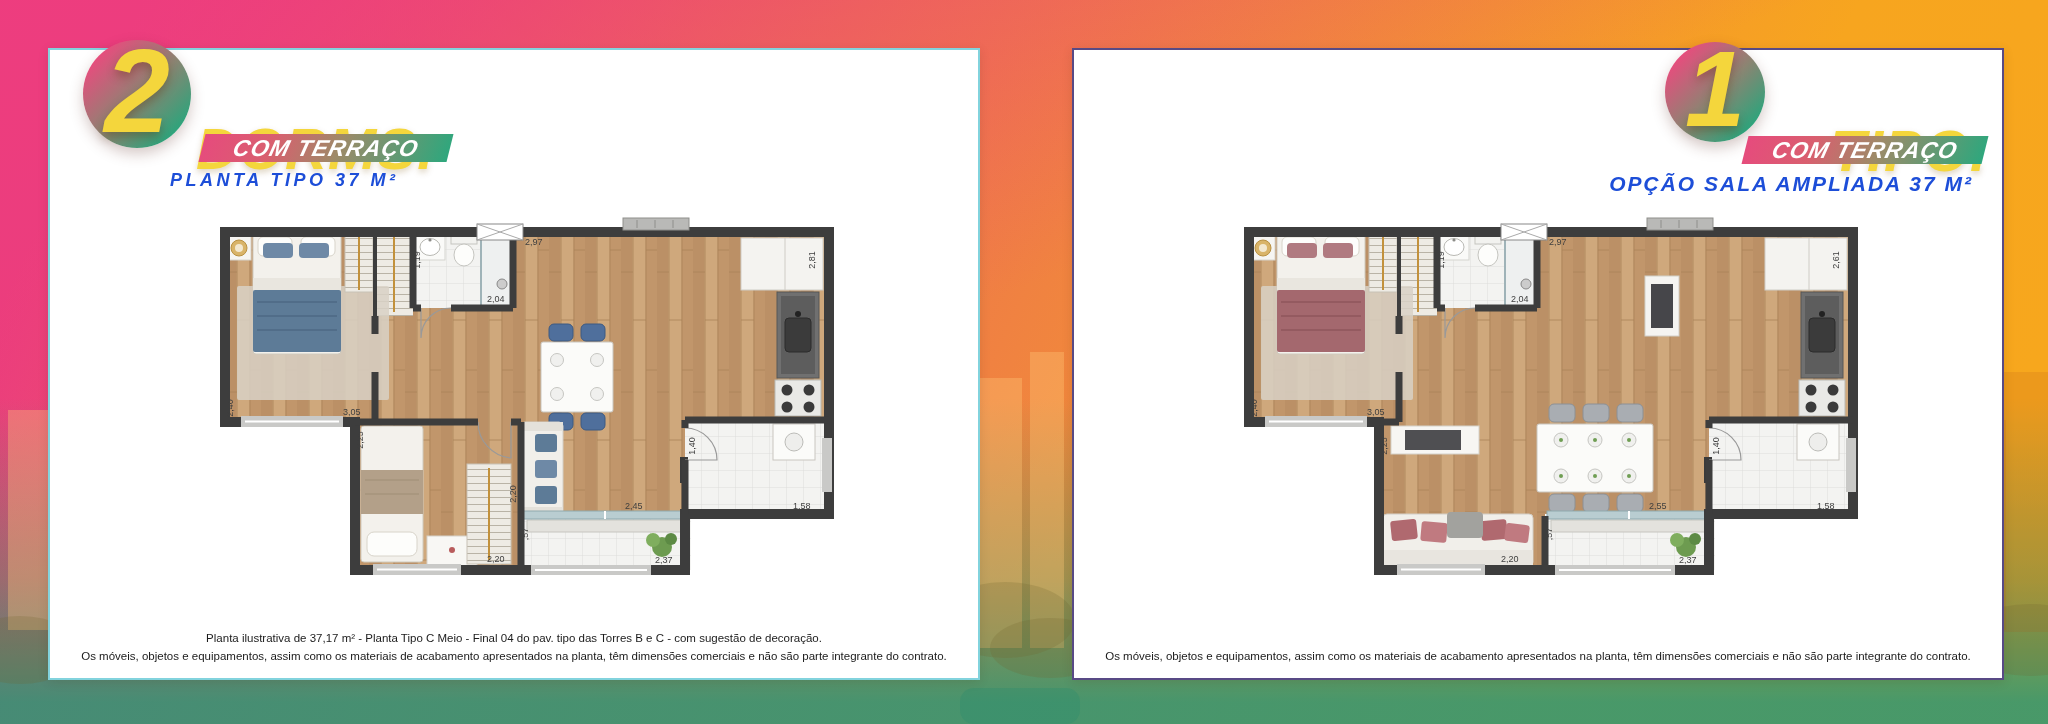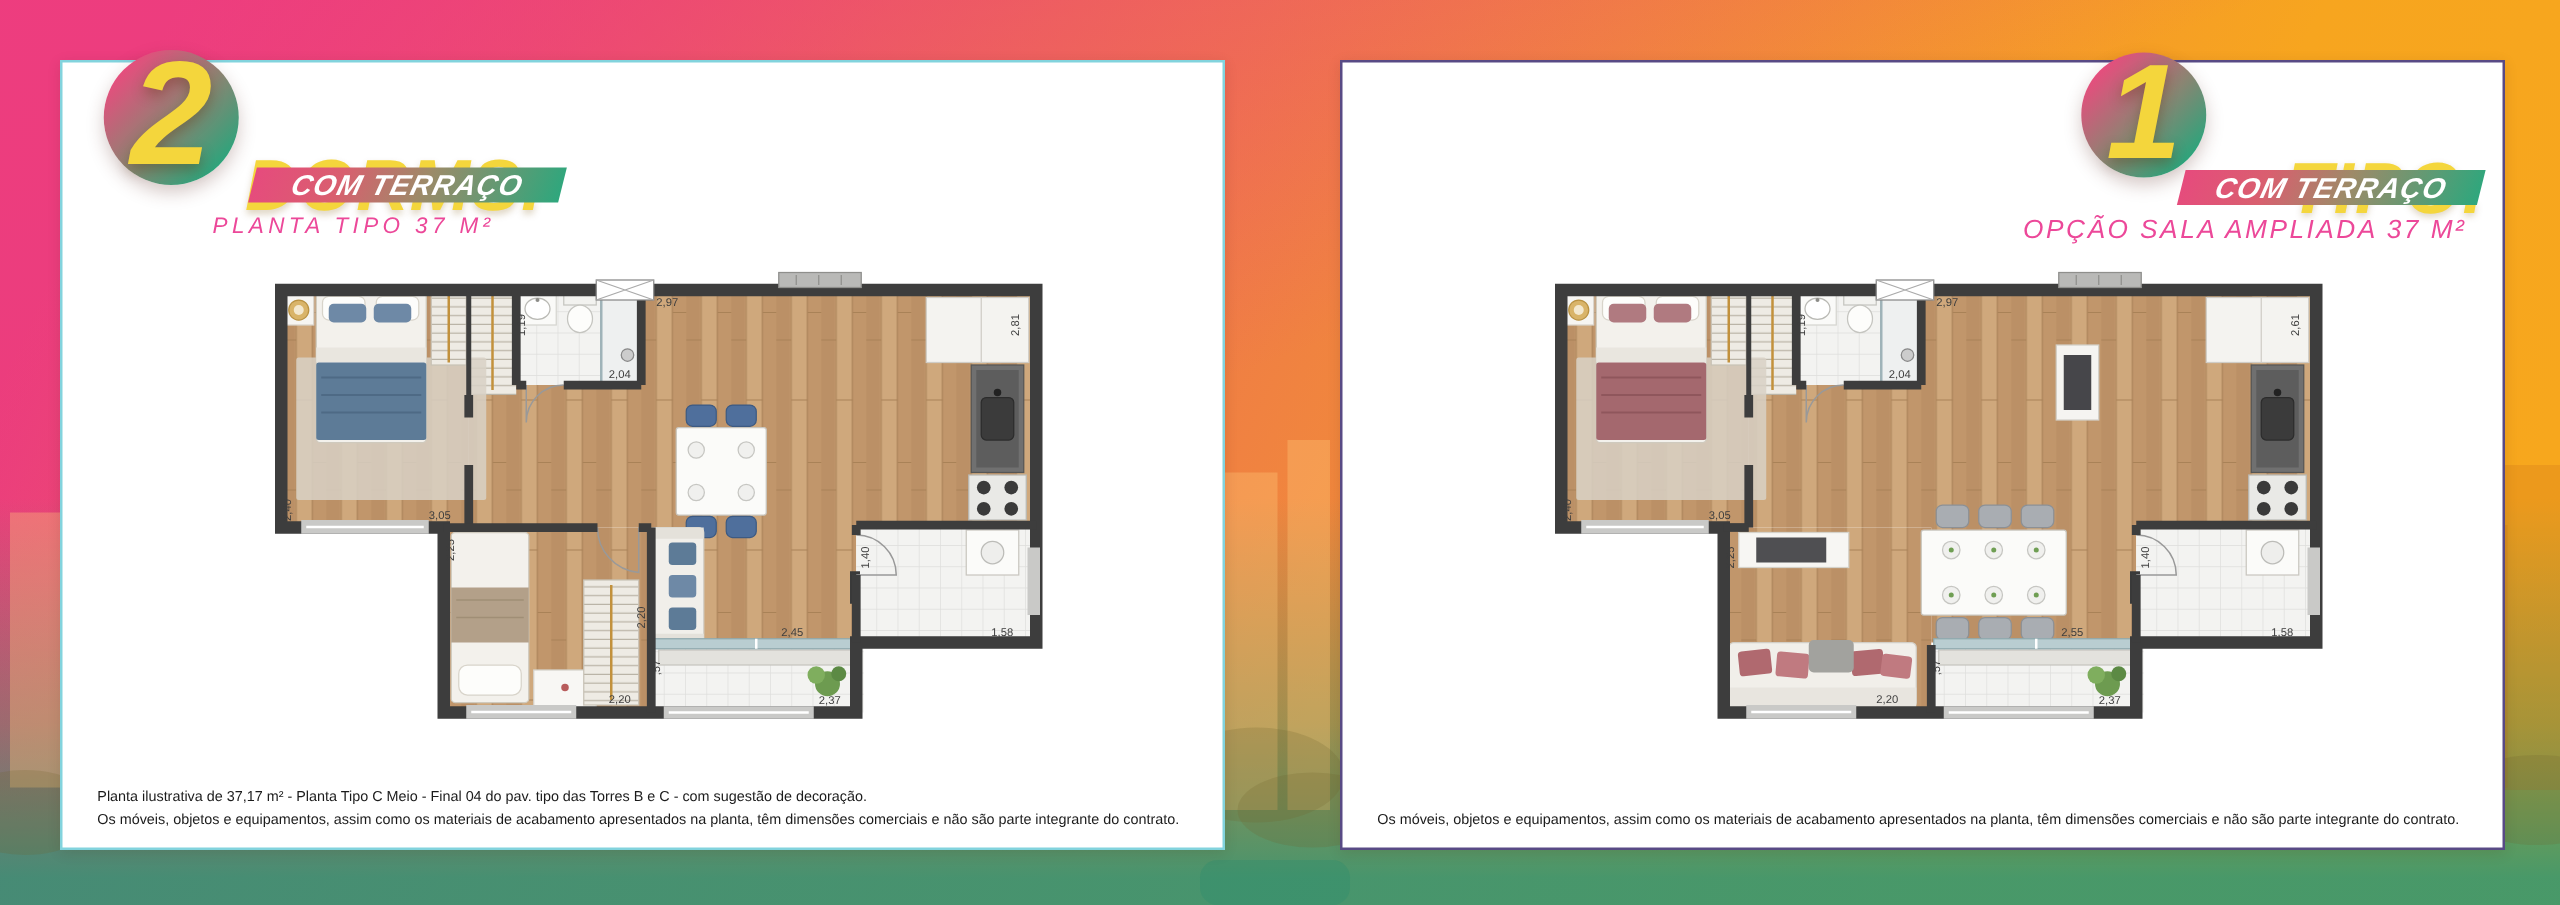--- a/index.html
+++ b/index.html
@@ -50,29 +50,29 @@
     position:absolute;height:28px;transform:skewX(-14deg);
     background:linear-gradient(100deg,#e64b7d 0%,#d95f6f 28%,#9e8a68 55%,#2ea77d 100%);
     display:flex;align-items:center;justify-content:center;
   }
   .badge-left .badge-ribbon{left:152px;top:84px;width:248px;}
   .badge-right .badge-ribbon{right:17px;top:86px;width:240px;}
   .badge-ribbon span{
     font-style:italic;font-weight:bold;color:#ffffff;font-size:23px;letter-spacing:1px;white-space:nowrap;
   }
   .badge-subtitle{
-    position:absolute;font-style:italic;font-weight:normal;color:#ec4899;white-space:nowrap;
+    position:absolute;font-style:italic;font-weight:bold;color:#1d4ed8;white-space:nowrap;
   }
   .badge-left .badge-subtitle{left:120px;top:120px;font-size:18px;letter-spacing:3.5px;}
   .badge-right .badge-subtitle{right:29px;top:122px;font-size:21px;letter-spacing:2px;}
   .plan{position:absolute;left:175px;top:182px;width:604px;height:340px;overflow:visible;}
   .plan text{font-family:"Liberation Sans",sans-serif;font-size:9px;fill:#3e3e3e;}
   .disclaimer{
     position:absolute;left:50%;transform:translateX(-50%);bottom:12px;width:94%;
-    text-align:left;font-size:11.5px;color:#1b1b1b;line-height:1.55;
+    text-align:center;font-size:11.5px;color:#1b1b1b;line-height:1.55;
   }
 </style>
 </head>
 <body>
 
 <div class="bg-overlay-pink"></div>
 <div class="bg-overlay-green"></div>
 
 <svg class="skyline" viewBox="0 0 2048 724" preserveAspectRatio="none">
   <g fill="rgba(255,200,120,0.35)">

